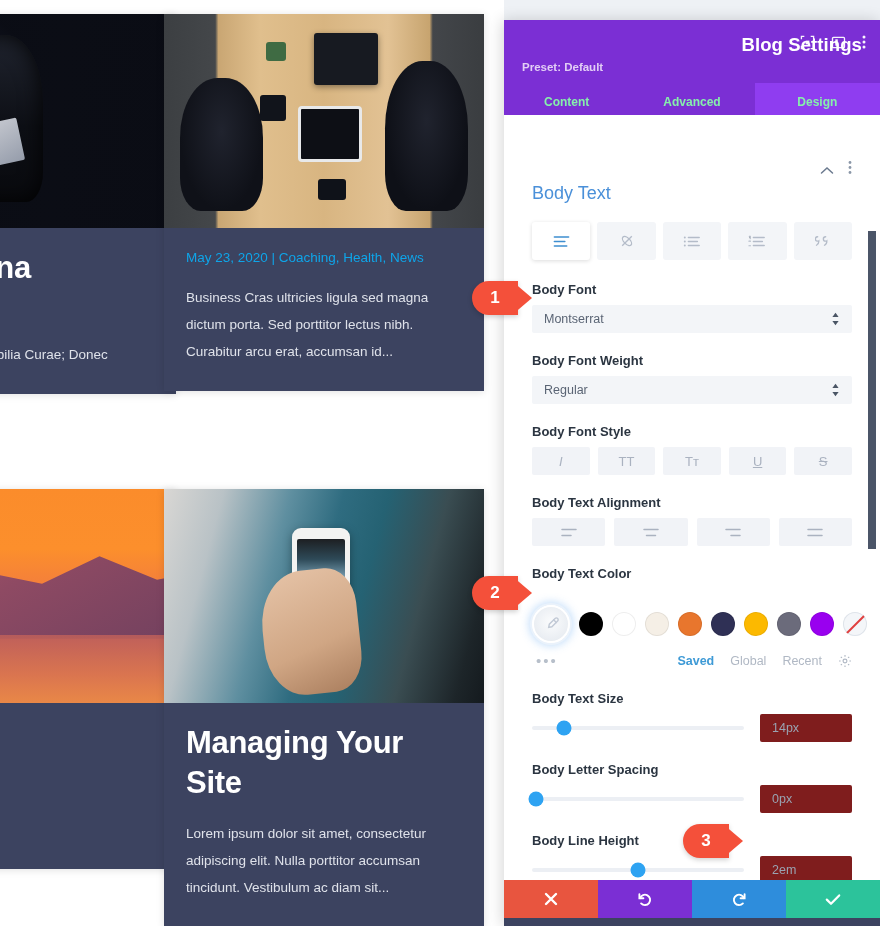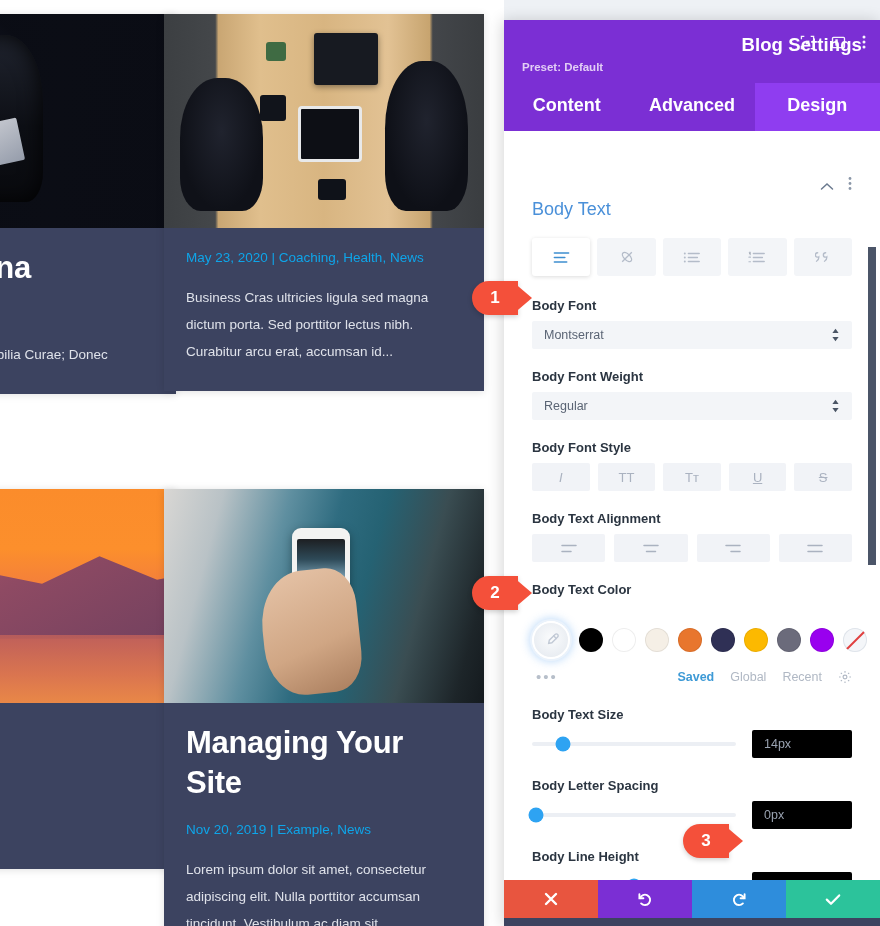--- a/index.html
+++ b/index.html
@@ -140,22 +140,22 @@
     color:#ffffff; font-size:18.5px; font-weight:700; letter-spacing:.1px;text-align:right;
   }
   .panel-header .ph-preset {
     color:#e2cdf5; font-size:11.5px; font-weight:700; margin-top:5px;
   }
   .ph-icons { position:absolute; right:14px; top:14px; display:flex; align-items:center; gap:16px; }
   .ph-icons .ico { color:#ffffff; opacity:.95; display:flex; align-items:center; }
 
   .tabs { display:flex; background:#7b2fd4; }
   .tab {
-    flex:1; text-align:center; padding:12px 0 15px 0;
-    color:#ffffff; font-size:18px; font-weight:600; cursor:pointer;
+    flex:1; text-align:center; padding:12px 0 6px 0;
+    color:#86efac; font-size:12px; font-weight:600; cursor:pointer;
   }
   .tab.active { background:#8f3df0; }
 
   .panel-body {
     flex:1; overflow:hidden; position:relative; background:#ffffff;
   }
   .scroll-inner { padding: 20px 28px 0 28px; }
 
   .section-head {
     display:flex; align-items:center; justify-content:space-between;
@@ -224,21 +224,21 @@
   .cm-link.active { color:#3e9ad6; font-weight:700; }
   .cm-gear { margin-left:16px; color:#b0b8c4; display:flex; cursor:pointer; }
 
   .slider-row { display:flex; align-items:center; gap:16px; }
   .track { flex:1; height:4px; background:#eceff4; border-radius:2px; position:relative; }
   .knob {
     position:absolute; top:50%; transform:translate(-50%,-50%);
     width:15px; height:15px; border-radius:50%; background:#2ea3f2; cursor:pointer;
   }
   .val-box {
-    width:100px; height:28px; background:#000000; border-radius:2px;
+    width:92px; height:28px; background:#7f1d1d; border-radius:2px;
     display:flex; align-items:center; padding:0 12px;
     font-size:12.5px; color:#9aa3b1; cursor:text;
   }
 
   
   .vbar { position:absolute; right:4px; top:0; width:8px; height:100%; }
   .vthumb {
     position:absolute; left:0; width:8px; border-radius:0;
     background:#4b5568;
   }
@@ -325,21 +325,20 @@
       <div class="thumb">
         <div class="img-phone">
           <span class="phone-dev">
               <span class="phone-scr"></span>
             </span>
           <span class="phone-hand"></span>
         </div>
       </div>
       <div class="body">
         <h2>Managing Your Site</h2>
-        <div class="meta">Nov 20, 2019 | Example, News</div>
         <div class="excerpt">Lorem ipsum dolor sit amet, consectetur adipiscing elit. Nulla porttitor accumsan tincidunt. Vestibulum ac diam sit...</div>
       </div>
     </div>
   </div>
 
   <div class="panel">
 
     <div class="panel-header">
       <div class="ph-title">Blog Settings</div>
       <div class="ph-preset">Preset: Default</div>

